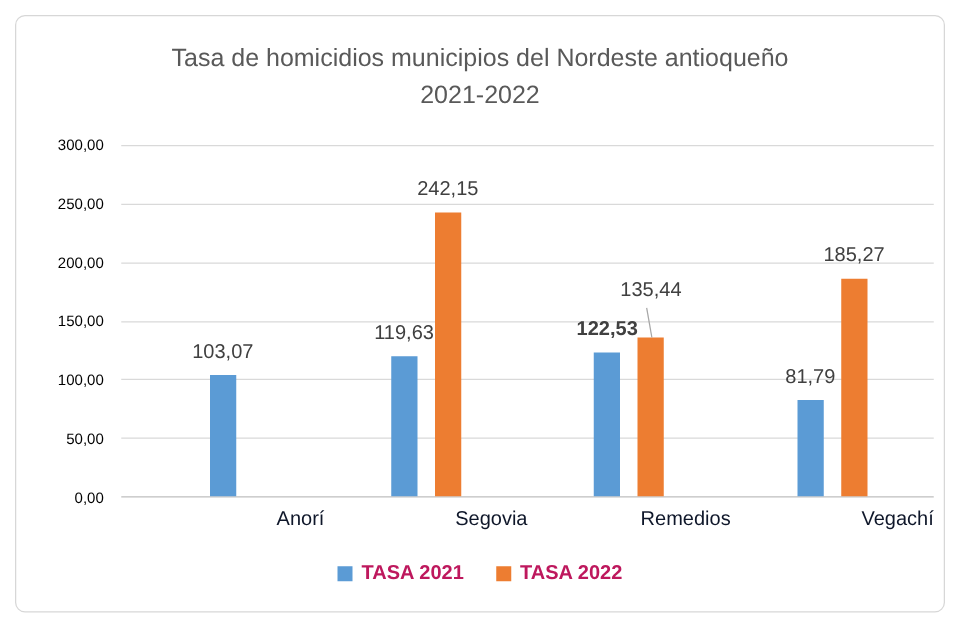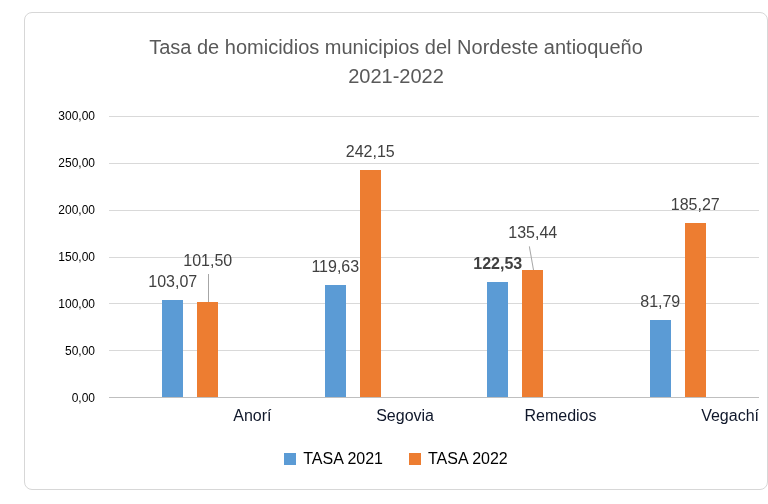--- a/index.html
+++ b/index.html
@@ -5,21 +5,21 @@
   * { margin: 0; padding: 0; box-sizing: border-box; }
   html, body {
     width: 768px; height: 504px;
     background: #ffffff;
     font-family: "Liberation Sans", "DejaVu Sans", sans-serif;
     overflow: hidden;
   }
   .canvas { position: relative; width: 768px; height: 504px; background: #ffffff; }
   .frame {
     position: absolute;
-    left: 24px; top: 12px;
+    left: 12px; top: 12px;
     width: 744px; height: 478px;
     background: #ffffff;
     border: 1px solid #d7d7d7;
     border-radius: 8px;
   }
   .title {
     position: absolute;
     left: 0; top: 20px; width: 100%;
     text-align: center;
     color: #595959;
@@ -100,22 +100,23 @@
     left: 0; top: 437px; width: 100%;
     display: flex;
     justify-content: center;
     align-items: center;
     gap: 26px;
   }
   .legend-item {
     display: flex;
     align-items: center;
     gap: 7px;
-    color: #000000;
+    color: #be185d;
     font-size: 16px;
+    font-weight: bold;
   }
   .swatch {
     width: 12px; height: 12px;
     display: inline-block;
   }
 </style>
 </head>
 <body>
 
 <div class="canvas">
@@ -140,24 +141,20 @@
       <div class="grid g0"></div>
       <div class="grid g1"></div>
       <div class="grid g2"></div>
       <div class="grid g3"></div>
       <div class="grid g4"></div>
       <div class="grid g5"></div>
 
     <div class="group" style="left: 0%;">
           <div class="bar" style="height: 34.3567%; background: rgb(91, 155, 213);">
             <div class="bar-label" style="bottom: calc(100% + 9px);">103,07</div>
-          </div>
-          <div class="bar" style="height: 33.8333%; background: rgb(237, 125, 49);">
-            <div class="leader" style="height: 28px;"></div>
-            <div class="bar-label" style="bottom: calc(100% + 32px);">101,50</div>
           </div>
         </div>
         <div class="group" style="left: 25%;">
           <div class="bar" style="height: 39.8767%; background: rgb(91, 155, 213);">
             <div class="bar-label" style="bottom: calc(100% + 9px);">119,63</div>
           </div>
           <div class="bar" style="height: 80.7167%; background: rgb(237, 125, 49);">
             <div class="bar-label" style="bottom: calc(100% + 9px);">242,15</div>
           </div>
         </div>

